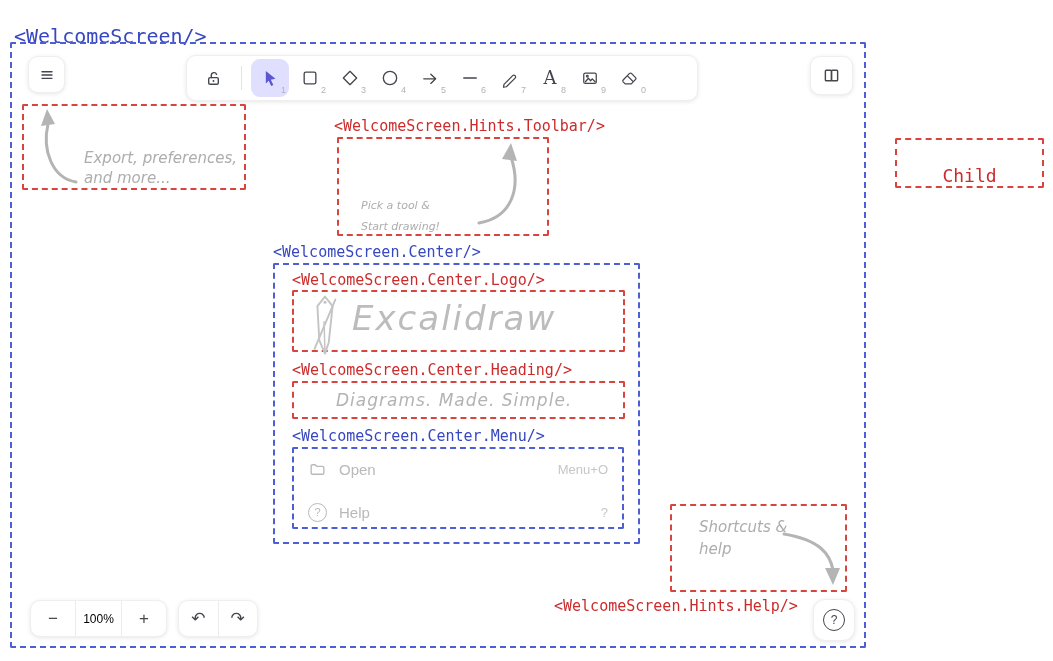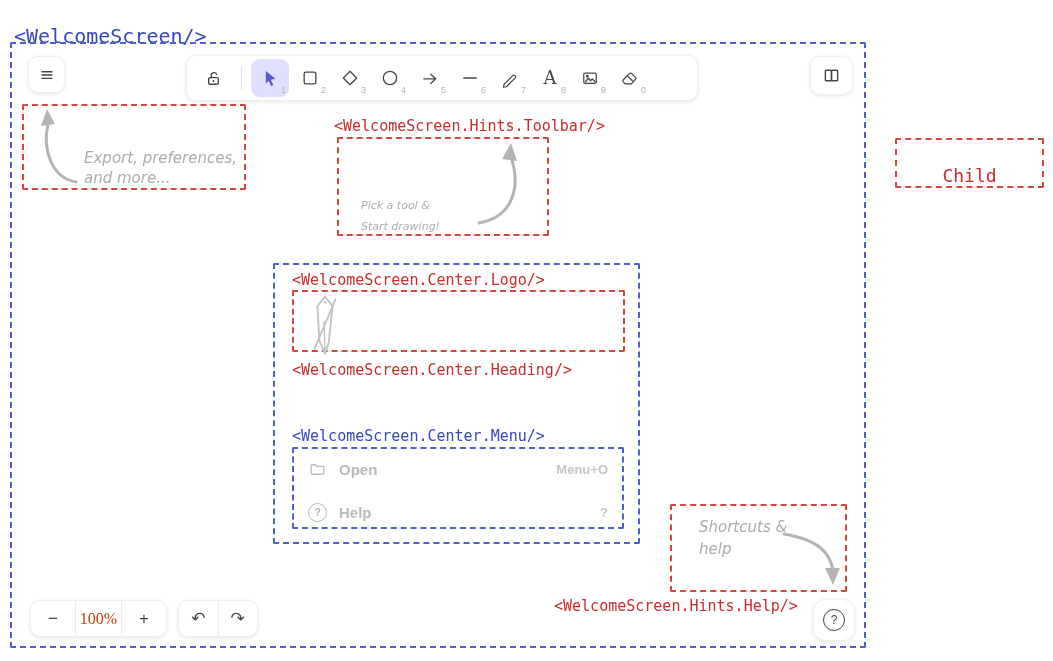--- a/index.html
+++ b/index.html
@@ -21,21 +21,21 @@
           box-shadow:0 1px 4px rgba(0,0,0,.10);border-radius:10px;
           display:flex;align-items:center;justify-content:center;box-sizing:border-box;}
   .toolbar{justify-content:flex-start;padding:0 7px;gap:2px;}
   .toolbtn{position:relative;width:38px;height:38px;border-radius:9px;display:flex;
            align-items:center;justify-content:center;flex:0 0 auto;cursor:default;}
   .toolbtn.active{background:var(--active-bg);}
   .toolkey{position:absolute;right:3px;bottom:2px;font-size:9px;color:#b3b3b3;
            font-family:"Liberation Sans", sans-serif;}
   .tb-divider{width:1px;height:24px;background:#e4e4e4;margin:0 7px;flex:0 0 auto;}
   svg{display:block;}
-  .menu-row{position:absolute;left:14px;right:14px;height:26px;display:flex;align-items:center;gap:12px;font-weight:bold;}
+  .menu-row{position:absolute;left:14px;right:14px;height:26px;display:flex;align-items:center;gap:12px;}
   .menu-row .lbl{font-size:15px;color:var(--menu-gray);}
   .menu-row .sc{margin-left:auto;font-size:13px;color:var(--shortcut-gray);}
   .qcircle{border:1.6px solid currentColor;border-radius:50%;display:flex;align-items:center;justify-content:center;
            font-family:"Liberation Sans", sans-serif;}
   .seg-divider{width:1px;align-self:stretch;background:#ececec;}
   .footbtn{display:flex;align-items:center;justify-content:center;color:var(--icon);cursor:default;}
 </style>
 </head>
 <body>
 
@@ -171,32 +171,37 @@
     <svg width="212" height="99" viewBox="0 0 212 99" style="position:absolute;left:0;top:0;">
       <path d="M140 84 C 174 78, 182 48, 172 18" fill="none" stroke="#b4b4b4" stroke-width="3" stroke-linecap="round"></path>
       <polygon points="163,20 178,22 172,4" fill="#b4b4b4"></polygon>
     </svg>
     <div class="hand" style="position:absolute;left:22px;top:56px;font-size:11px;line-height:21px;">
       <div>Pick a tool &amp;</div>
       <div>Start drawing!</div>
     </div>
   </div>
 
+  <div class="mono blue-t" style="left:273px;top:243px;font-size:15px;">&lt;WelcomeScreen.Center/&gt;</div>
   <div class="dash-blue" style="left:273px;top:263px;width:367px;height:281px;"></div>
 
   <div class="mono red-t" style="left:292px;top:271px;font-size:15px;">&lt;WelcomeScreen.Center.Logo/&gt;</div>
   <div class="dash-red" style="left:292px;top:290px;width:333px;height:62px;"></div>
   <svg width="38" height="70" viewBox="0 0 40 72" style="position:absolute;left:306px;top:292px;z-index:2;">
     <path d="M20 4 L28 14 L24 52 L20 64 L14 50 L12 14 Z" fill="none" stroke="#c4c4c4" stroke-width="2" stroke-linejoin="round"></path>
     <circle cx="20" cy="10" r="1.6" fill="#c4c4c4"></circle>
     <path d="M20 63 L19 30" stroke="#c4c4c4" stroke-width="1.6"></path>
     <path d="M31 7 L9 59" stroke="#c4c4c4" stroke-width="2" stroke-linecap="round"></path>
   </svg>
+  <div class="hand" style="position:absolute;left:352px;top:298px;font-size:34px;letter-spacing:2px;color:#bcbcbc;">Excalidraw</div>
 
   <div class="mono red-t" style="left:292px;top:361px;font-size:15px;">&lt;WelcomeScreen.Center.Heading/&gt;</div>
+  <div class="dash-red" style="left:292px;top:381px;width:333px;height:38px;display:flex;align-items:center;">
+    <div class="hand" style="font-size:17px;letter-spacing:1px;margin-left:42px;color:#b3b3b3;">Diagrams. Made. Simple.</div>
+  </div>
 
   <div class="mono blue-t" style="left:292px;top:427px;font-size:15px;">&lt;WelcomeScreen.Center.Menu/&gt;</div>
   <div class="dash-blue" style="left:292px;top:447px;width:332px;height:82px;">
     <div class="menu-row" style="top:7px;">
       <span>
         <svg width="19" height="19" viewBox="0 0 24 24" fill="none" stroke="#b9b9b9" stroke-width="1.7" stroke-linejoin="round">
           <path d="M4 7.5 a1.5 1.5 0 0 1 1.5-1.5 H9 l2 2 h7.5 A1.5 1.5 0 0 1 20 9.5 v7 a1.5 1.5 0 0 1 -1.5 1.5 h-13 A1.5 1.5 0 0 1 4 16.5 Z"></path>
         </svg>
       </span>
       <span class="lbl">Open</span>
@@ -221,21 +226,21 @@
   </div>
   <div class="mono red-t" style="left:554px;top:597px;font-size:15px;">&lt;WelcomeScreen.Hints.Help/&gt;</div>
 
   <div class="island" style="left:813px;top:599px;width:42px;height:42px;border-radius:12px;">
     <span class="qcircle" style="width:20px;height:20px;color:#43464d;font-size:12px;">?</span>
   </div>
 
   <div class="island" style="left:30px;top:600px;width:137px;height:37px;padding:0;">
     <div class="footbtn" style="width:45px;height:100%;font-size:17px;">−</div>
     <div class="seg-divider"></div>
-    <div class="footbtn" style="width:46px;height:100%;font-size:16px;color:#c2410c;font-family:Liberation Serif, serif;">100%</div>
+    <div class="footbtn" style="width:46px;height:100%;font-size:12px;color:#000000;">100%</div>
     <div class="seg-divider"></div>
     <div class="footbtn" style="width:45px;height:100%;font-size:17px;">+</div>
   </div>
 
   <div class="island" style="left:178px;top:600px;width:80px;height:37px;padding:0;">
     <div class="footbtn" style="width:40px;height:100%;font-size:17px;">↶</div>
     <div class="seg-divider"></div>
     <div class="footbtn" style="width:40px;height:100%;font-size:17px;">↷</div>
   </div>
 

